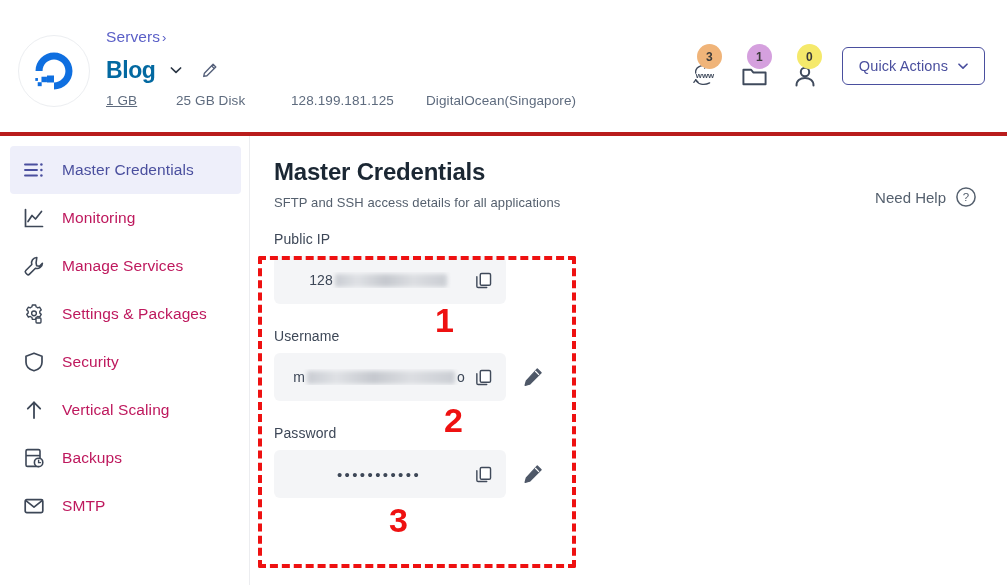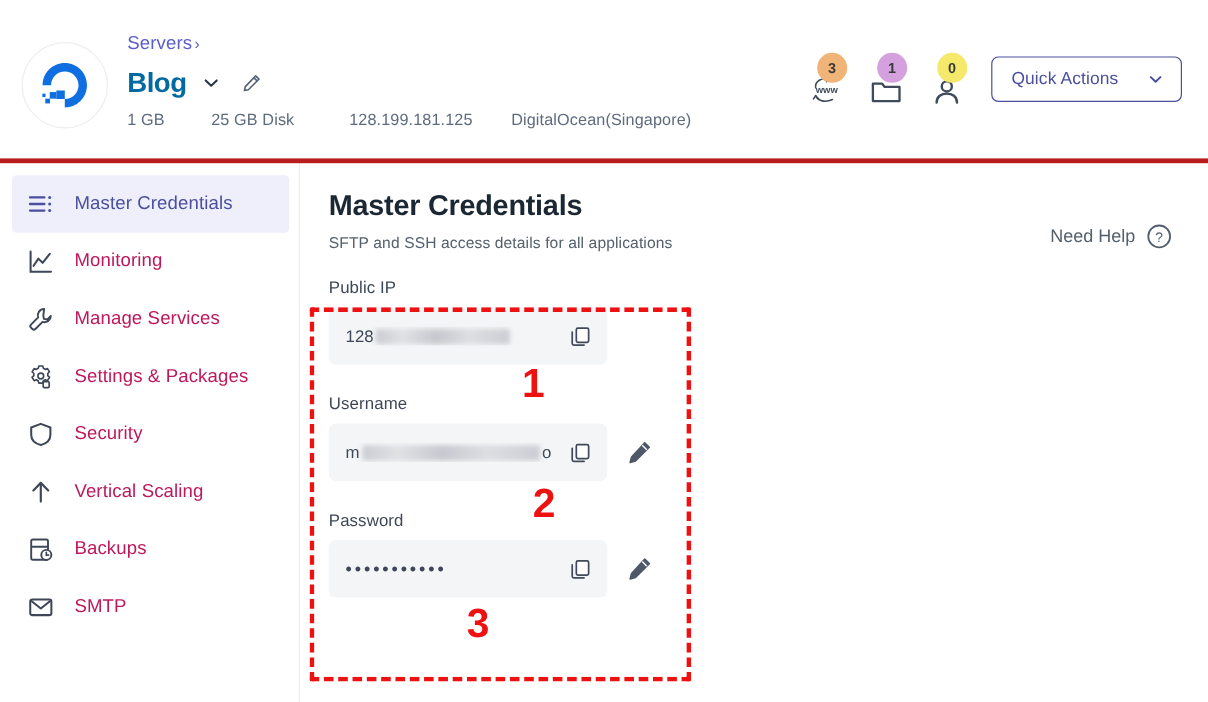--- a/index.html
+++ b/index.html
@@ -49,21 +49,21 @@
   }
   .pencil-btn {
     width: 20px; height: 20px; display: flex; align-items: center; justify-content: center;
     cursor: pointer; color: #55607a; margin-left: 4px;
   }
   .specs {
     display: flex; margin-top: 5px; font-size: 13.5px; color: #5e6b7e;
     letter-spacing: .1px;
   }
   .specs span { display: inline-block; }
-  .spec-ram   { width: 70px; }
+  .spec-ram   { width: 70px; text-decoration: underline; }
   .spec-disk  { width: 115px; }
   .spec-ip    { width: 135px; }
   .spec-prov  { }
 
   
   .header-right {
     position: absolute; right: 22px; top: 44px;
     display: flex; align-items: center; gap: 0;
   }
   .badge-icon {
@@ -79,21 +79,21 @@
     font-size: 12px; font-weight: bold; color: #3a3a3a;
   }
   .quick-actions {
     margin-left: 12px;
     border: 1px solid #4a4f9e;
     border-radius: 6px;
     color: #4a4f9e;
     background: #fff;
     font-size: 14.5px;
     padding: 10px 14px 10px 16px;
-    display: flex; align-items: center; gap: 24px;
+    display: flex; align-items: center; gap: 8px;
     cursor: pointer;
     letter-spacing: .1px;
   }
 
   
   .body { display: flex; height: 449px; }
 
   .sidebar {
     width: 250px; padding-top: 10px; flex: 0 0 250px;
     border-right: 1px solid #ecedf0;
@@ -132,21 +132,21 @@
   .field-box {
     width: 232px; height: 48px;
     background: #f4f5f7; border-radius: 6px;
     display: flex; align-items: center;
     padding: 0 10px 0 14px;
     position: relative;
   }
   .field-value {
     font-size: 14px; color: #3d4757; flex: 1;
     white-space: nowrap; overflow: hidden;
-    display: flex; align-items: center;
+    display: flex; align-items: center; justify-content: center;
   }
   .redact {
     display: inline-block; height: 13px;
     background: linear-gradient(90deg,#c9ccd2 0%,#dfe1e5 20%,#c5c8ce 45%,#dcdee2 70%,#cacdd3 100%);
     filter: blur(2.2px);
     border-radius: 2px;
     margin: 0 2px;
     vertical-align: middle;
   }
   .dots { letter-spacing: 2.4px; font-size: 15px; color: #3d4757; }

